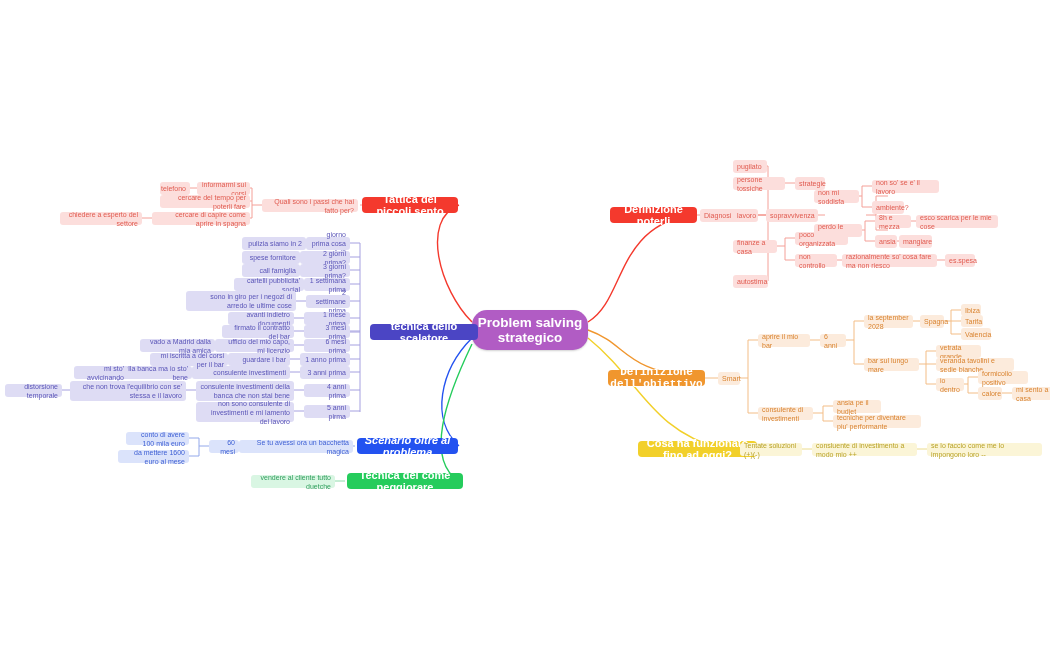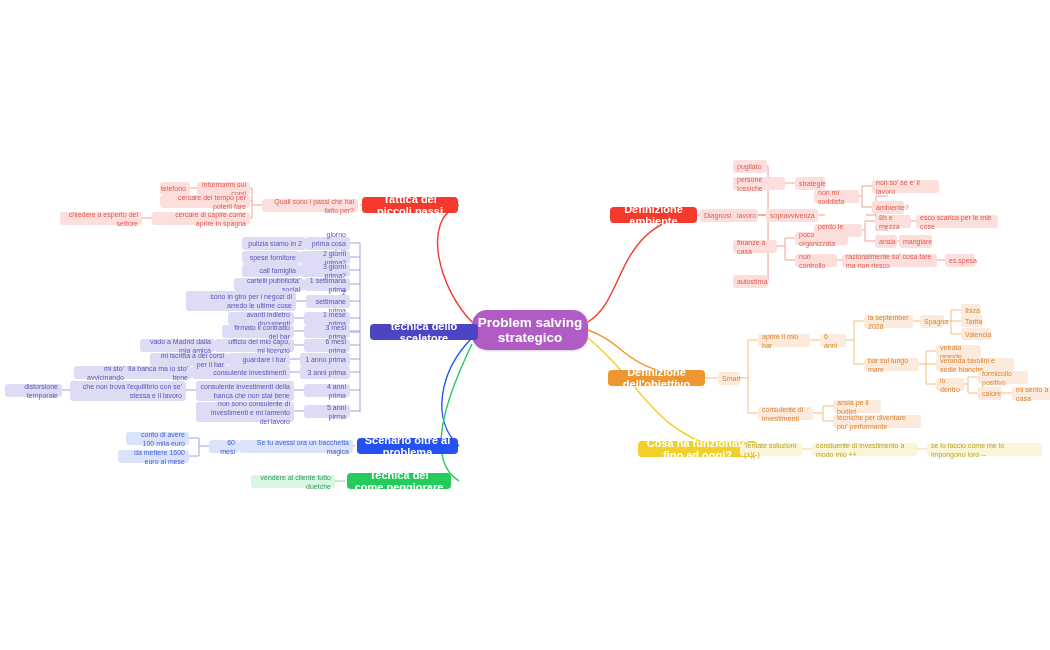--- a/index.html
+++ b/index.html
@@ -15,24 +15,24 @@
     text-align:center;line-height:15px;border-radius:15px;
     display:flex;align-items:center;justify-content:center;
     box-shadow:0 1px 2px rgba(0,0,0,.18);
   }
 
   
   .main{color:#ffffff;font-weight:bold;font-size:11px;border-radius:4px;
     display:flex;align-items:center;justify-content:center;text-align:center;
     padding:0 7px;line-height:12px;}
   .main.red{background:#f4392d;}
-  .main.orange{background:#f0962e;}
+  .main.orange{background:#f0962e;font-family:Liberation Mono, monospace;}
   .main.yellow{background:#f2d02a;color:#ffffff;}
   .main.indigo{background:#4b45c4;}
-  .main.blue{background:#2352f0;}
+  .main.blue{background:#2352f0;font-style:italic;}
   .main.green{background:#25cc5c;}
 
   
   .sub{font-size:7px;line-height:9px;padding:2.5px 4px;border-radius:3px;
        display:flex;align-items:center;}
   .sub.l{justify-content:flex-end;text-align:right;}
   .sub.r{justify-content:flex-start;text-align:left;}
   .s-red{background:#fcdedc;color:#e05a4f;}
   .s-orange{background:#fcebdc;color:#d9832f;}
   .s-yellow{background:#fbf5d7;color:#b9a226;}
@@ -200,21 +200,21 @@
     <path d="M199,446 L199,456" stroke="#93a8ea" stroke-width="1" fill="none"></path>
     <line x1="199" y1="438" x2="189" y2="438" stroke="#93a8ea" stroke-width="1"></line>
     <line x1="199" y1="456" x2="189" y2="456" stroke="#93a8ea" stroke-width="1"></line>
 
     <line x1="345" y1="481" x2="335" y2="481" stroke="#8ddcaa" stroke-width="1"></line>
   </svg>
 
   <div class="node root" style="left:472px;top:310px;width:116px;height:40px;">Problem salving
 strategico</div>
 
-  <div class="node main red" style="left:610px;top:207px;width:87px;height:16px;">Definizione ambiente</div>
+  <div class="node main red" style="left:610px;top:207px;width:87px;height:16px;">Definizione poterli</div>
   <div class="node sub s-red r" style="left:700px;top:209px;width:53px;height:13px;">Diagnosi</div>
 
   <div class="node sub s-red r" style="left:733px;top:160px;width:34px;height:13px;">pugilato</div>
   <div class="node sub s-red r" style="left:733px;top:177px;width:52px;height:13px;">persone tossiche</div>
   <div class="node sub s-red r" style="left:795px;top:177px;width:30px;height:13px;">strategie</div>
 
   <div class="node sub s-red r" style="left:733px;top:209px;width:25px;height:13px;">lavoro</div>
   <div class="node sub s-red r" style="left:766px;top:209px;width:52px;height:13px;">sopravvivenza</div>
 
   <div class="node sub s-red r" style="left:814px;top:190px;width:45px;height:13px;">non mi soddisfa</div>
@@ -256,21 +256,21 @@
 
   <div class="node sub s-orange r" style="left:758px;top:407px;width:55px;height:13px;">consulente di investimenti</div>
   <div class="node sub s-orange r" style="left:833px;top:400px;width:48px;height:13px;">ansia pe il budjet</div>
   <div class="node sub s-orange r" style="left:833px;top:415px;width:88px;height:13px;">tecniche per diventare piu' performante</div>
 
   <div class="node main yellow" style="left:638px;top:441px;width:119px;height:16px;">Cosa ha funzionato fino ad oggi?</div>
   <div class="node sub s-yellow r" style="left:740px;top:443px;width:62px;height:13px;">Tentate soluzioni (+)(-)</div>
   <div class="node sub s-yellow r" style="left:812px;top:443px;width:105px;height:13px;">consluente di investimento a modo mio ++</div>
   <div class="node sub s-yellow r" style="left:927px;top:443px;width:115px;height:13px;">se lo faccio come me lo impongono loro --</div>
 
-  <div class="node main red" style="left:362px;top:197px;width:96px;height:16px;">Tattica dei piccoli passi</div>
+  <div class="node main red" style="left:362px;top:197px;width:96px;height:16px;">Tattica dei piccoli sento</div>
   <div class="node sub s-red l" style="left:262px;top:199px;width:96px;height:13px;">Quali sono i passi che hai fatto per?</div>
 
   <div class="node sub s-red l" style="left:197px;top:182px;width:53px;height:13px;">informarmi sui corsi</div>
   <div class="node sub s-red l" style="left:160px;top:182px;width:30px;height:13px;">telefono</div>
   <div class="node sub s-red l" style="left:160px;top:195px;width:90px;height:13px;">cercare del tempo per poterli fare</div>
   <div class="node sub s-red l" style="left:152px;top:212px;width:98px;height:13px;">cercare di capire come aprire in spagna</div>
   <div class="node sub s-red l" style="left:60px;top:212px;width:82px;height:13px;">chiedere a esperto del settore</div>
 
   <div class="node main indigo" style="left:370px;top:324px;width:108px;height:16px;">tecnica dello scalatore</div>
 
@@ -310,16 +310,16 @@
   <div class="node sub s-indigo l" style="left:74px;top:366px;width:54px;height:13px;">
     <span>mi sto' avvicinando</span>
   </div>
 
   <div class="node main blue" style="left:357px;top:438px;width:101px;height:16px;">Scenario oltre al problema</div>
   <div class="node sub s-blue l" style="left:239px;top:440px;width:114px;height:13px;">Se tu avessi ora un bacchetta magica</div>
   <div class="node sub s-blue l" style="left:209px;top:440px;width:30px;height:13px;">60 mesi</div>
   <div class="node sub s-blue l" style="left:126px;top:432px;width:63px;height:13px;">conto di avere 100 mila euro</div>
   <div class="node sub s-blue l" style="left:118px;top:450px;width:71px;height:13px;">da mettere 1600 euro al mese</div>
 
-  <div class="node main green" style="left:347px;top:473px;width:104px;height:16px;">Tecnica del come peggiorare</div>
+  <div class="node main green" style="left:347px;top:473px;width:116px;height:16px;">Tecnica del come peggiorare</div>
   <div class="node sub s-green l" style="left:251px;top:475px;width:84px;height:13px;">vendere al cliente tutto duetche</div>
 
 </div>
 
 </body></html>

